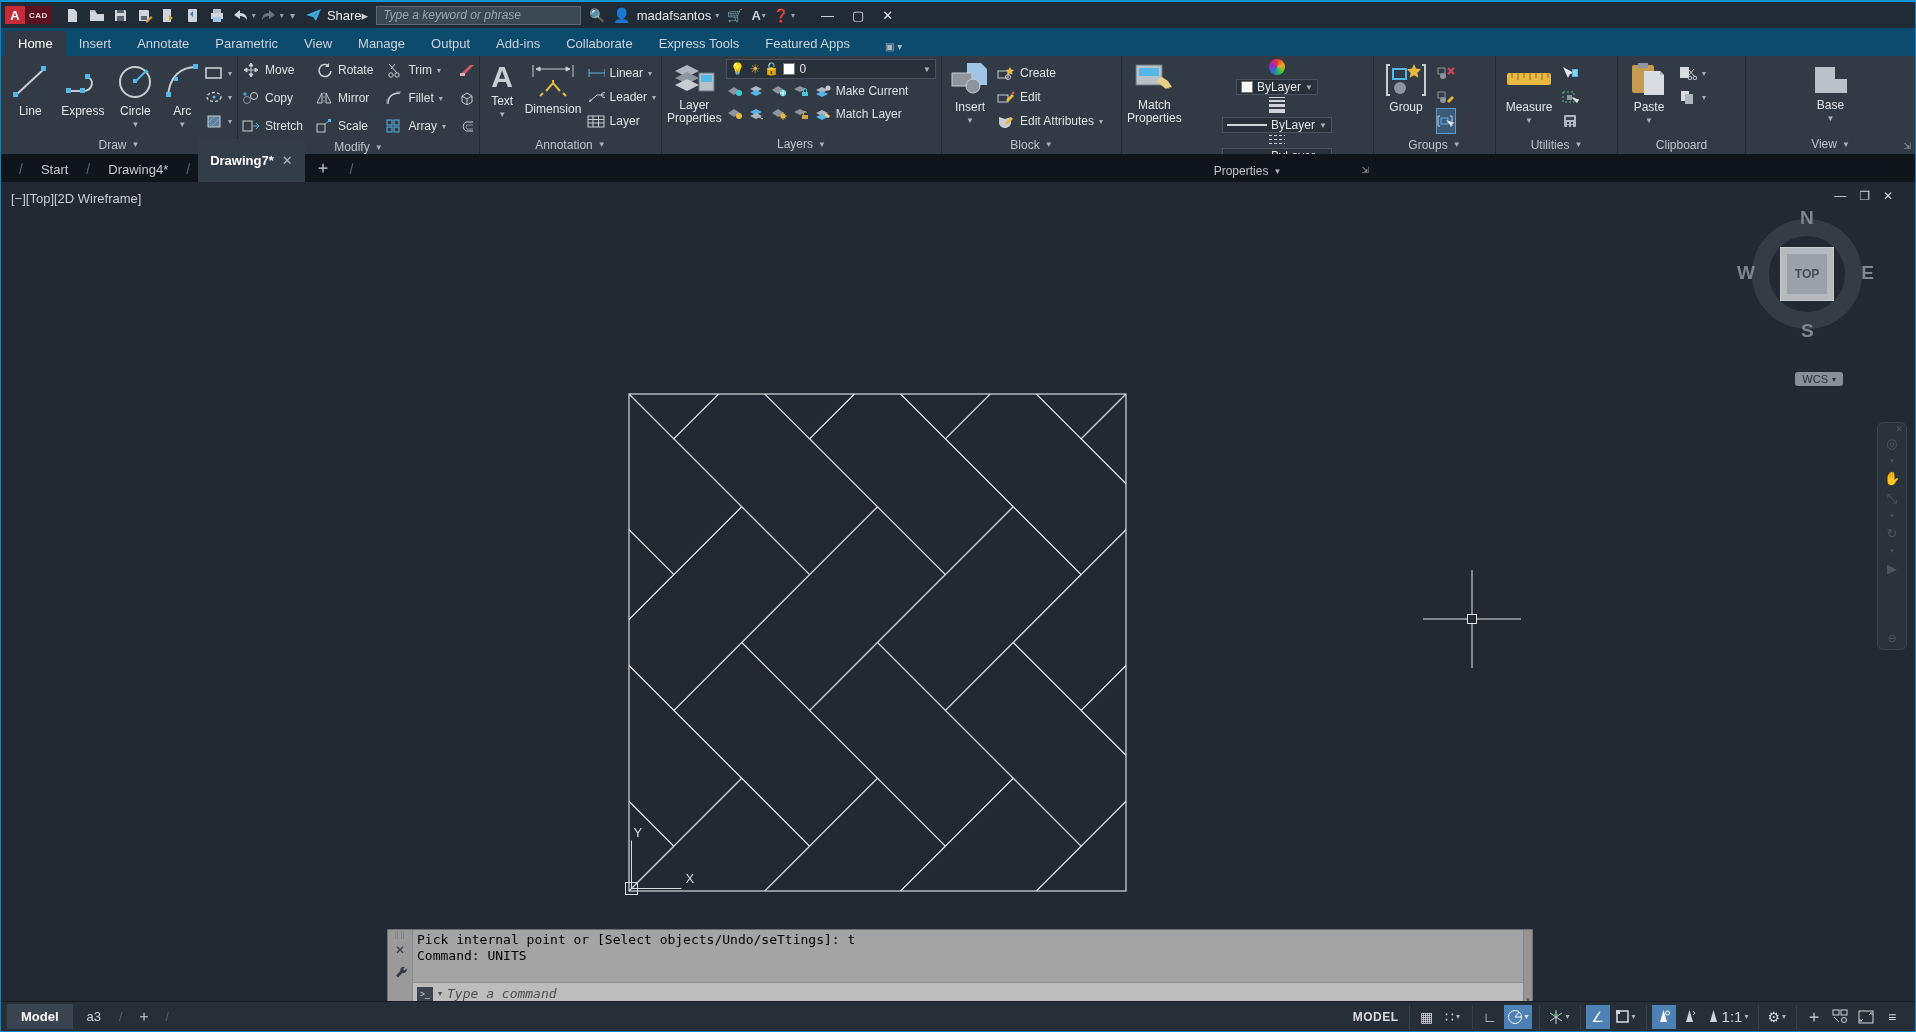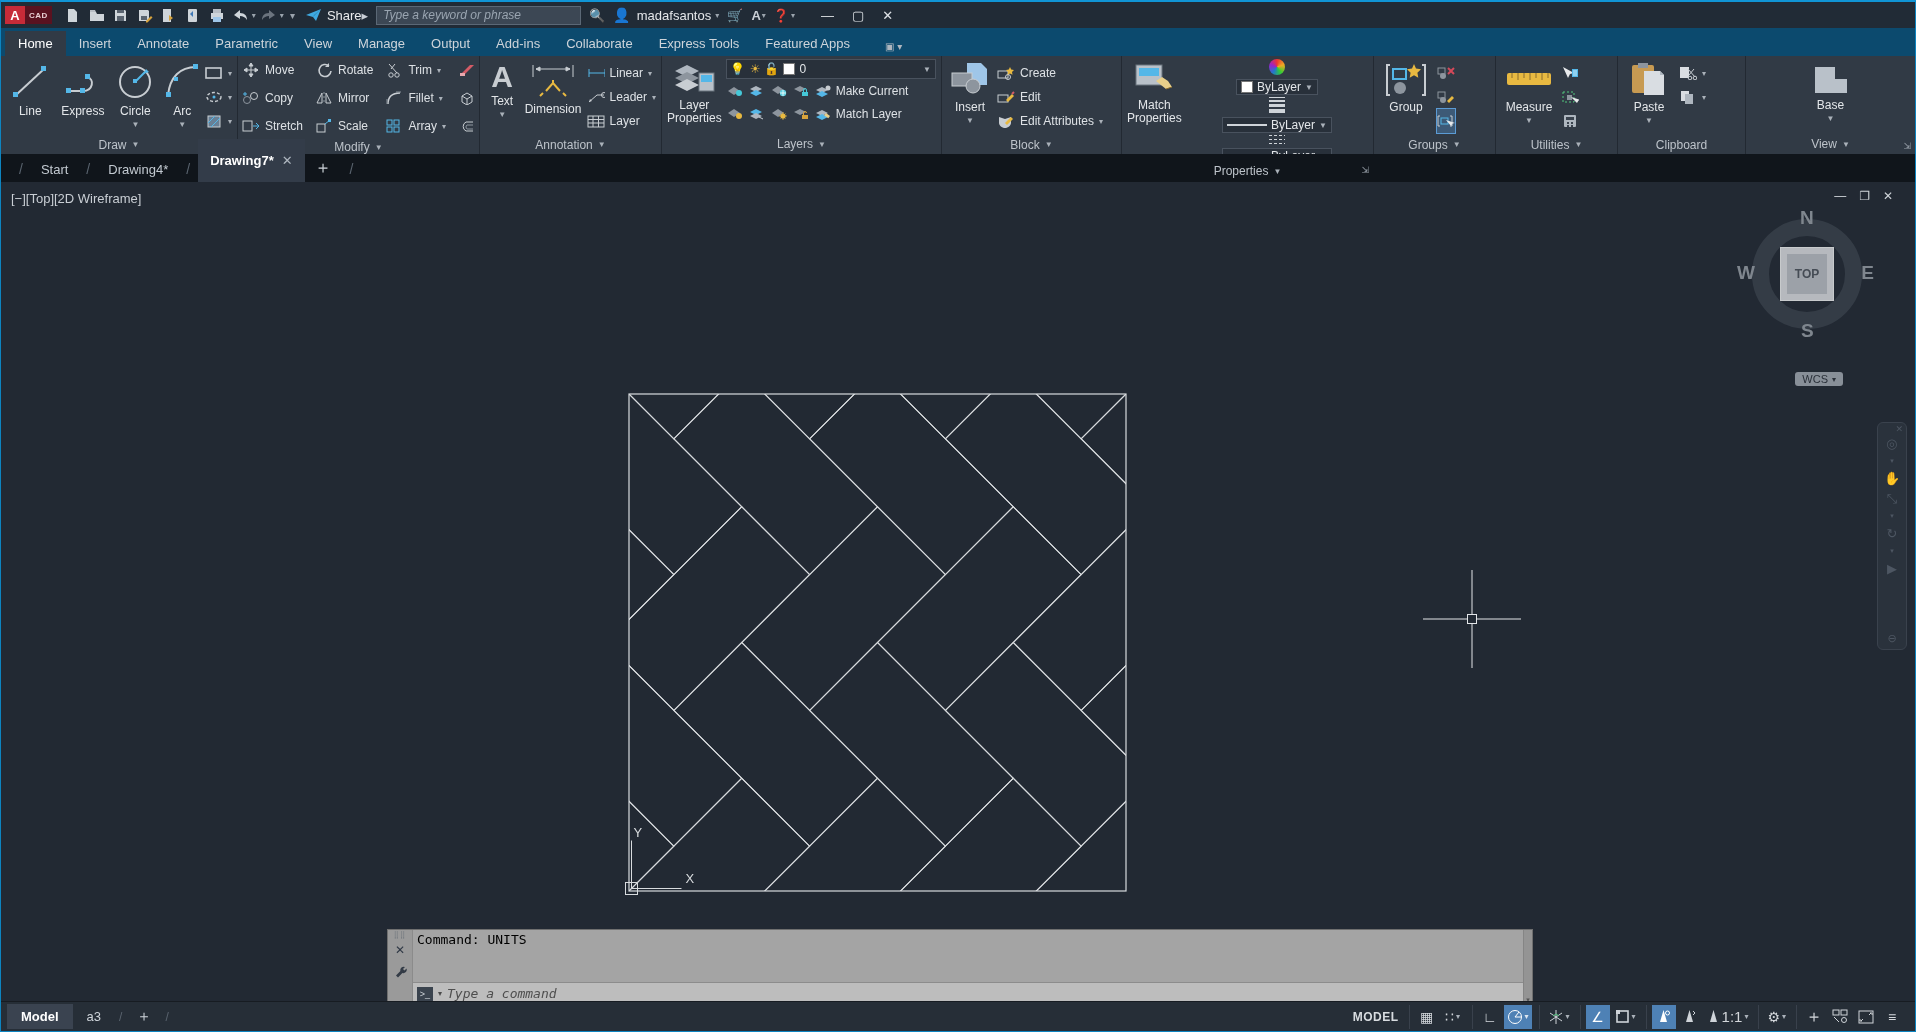--- a/index.html
+++ b/index.html
@@ -1305,20 +1305,21 @@
     <div class="cmdwin">
       <div class="cmd-grip">
         <span class="dots">⣿⣿</span>
         <span class="gx">✕</span>
         <svg width="13" height="13">
             <path d="M11 2a3.4 3.4 0 0 0-4.6 4L2 10.5 4 12.5 8.4 8A3.4 3.4 0 0 0 12.5 3.5L10.5 5.5 9 4z" fill="#333b46"></path>
           </svg>
       </div>
       <div class="cmd-main">
         <div class="cmd-hist">
+          <div>Pick internal point or [Select objects/Undo/seTtings]: t</div>
           <div>Command: UNITS</div>
         </div>
         <div class="cmd-input">
           <span class="cmd-prompt-ico">&gt;_</span>
           <span class="caret">▾</span>
           <span class="txt">Type a command</span>
         </div>
       </div>
       <div class="cmd-scroll">▾</div>
     </div>

